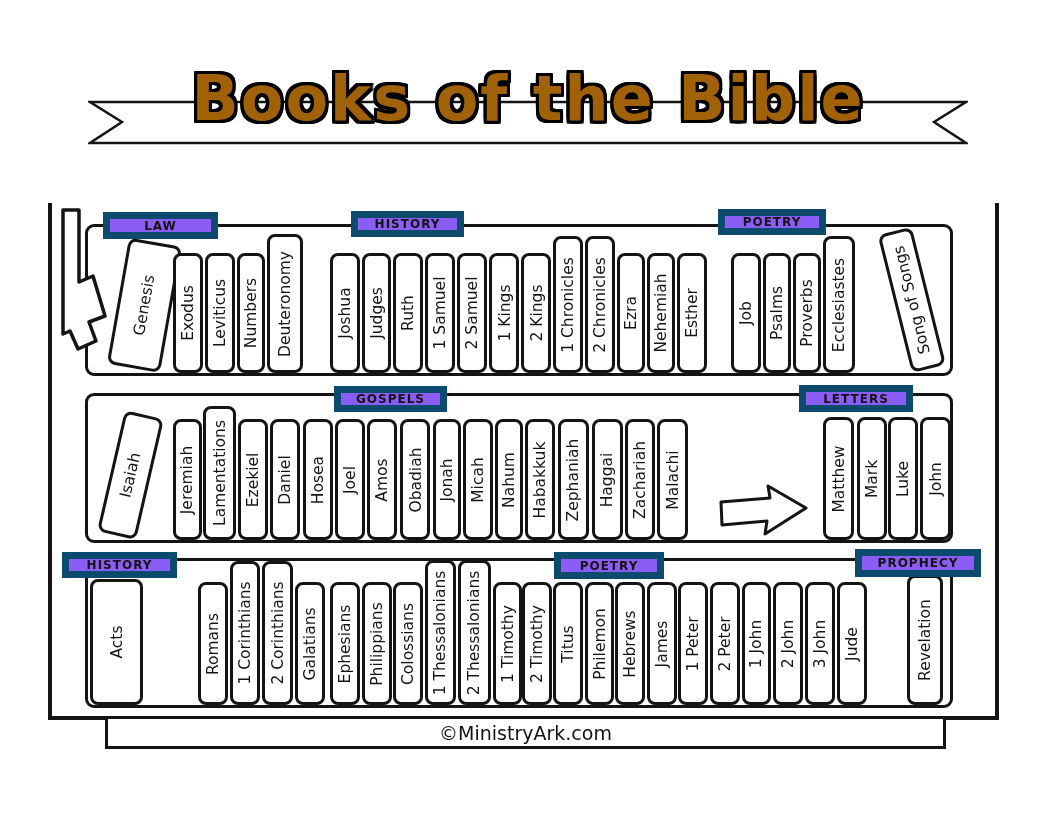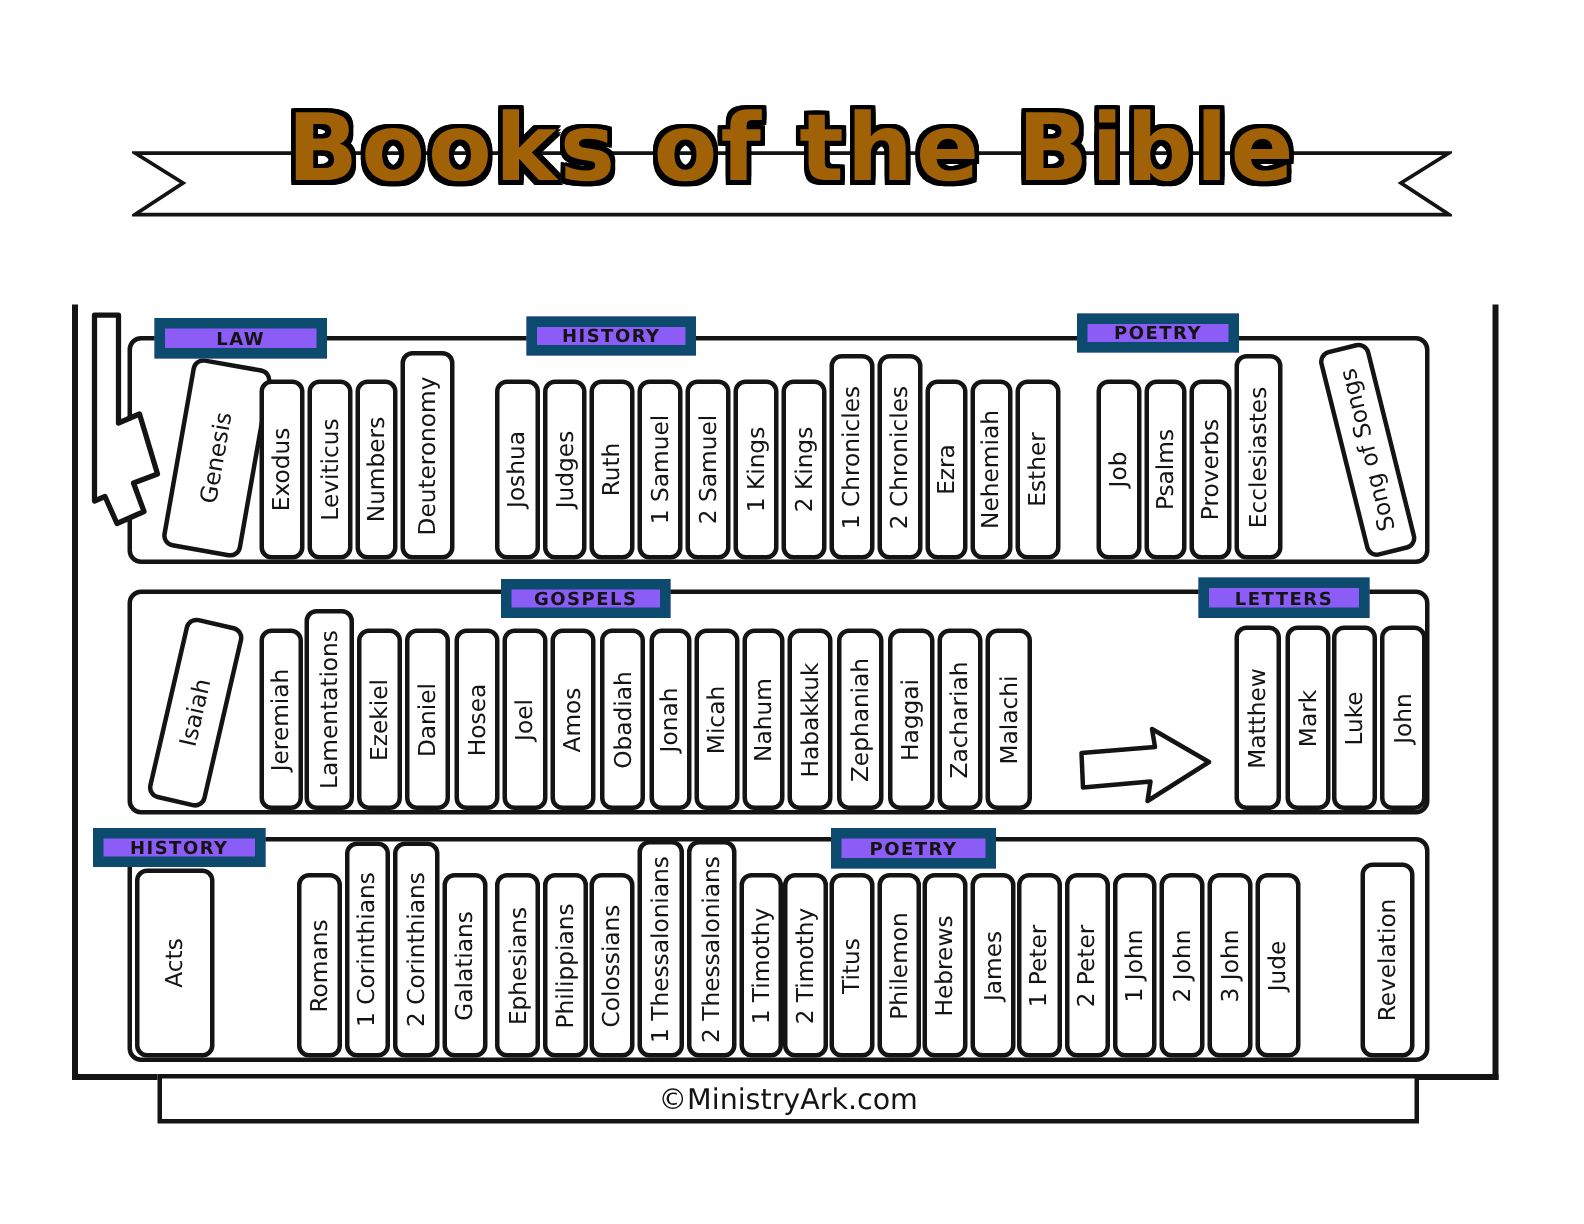--- a/index.html
+++ b/index.html
@@ -292,20 +292,23 @@
     </div>
   <div class="slabel" style="left:799px;top:385px;width:114px;height:27px">
       <span>LETTERS</span>
     </div>
   <div class="slabel" style="left:62px;top:552px;width:115px;height:26px">
       <span>HISTORY</span>
     </div>
   <div class="slabel" style="left:554px;top:552px;width:110px;height:27px">
       <span>POETRY</span>
     </div>
+  <div class="slabel" style="left:855px;top:549px;width:126px;height:28px">
+      <span>PROPHECY</span>
+    </div>
 
 
   <svg class="arrow-svg" style="left:55px;top:206px" width="62" height="152" viewBox="0 0 62 152">
     <polygon points="8,4 24,4 24,76 38,70 50,110 34,116 41,135 23,143 15,125 8,128" fill="#fff" stroke="#141414" stroke-width="3.5" stroke-linejoin="round"></polygon>
   </svg>
 
   <svg class="arrow-svg" style="left:714px;top:483px" width="98" height="54" viewBox="0 0 98 54">
     <polygon points="7,19 56,15 54,3 92,25 51,51 53,38 8,42" fill="#fff" stroke="#141414" stroke-width="3" stroke-linejoin="round"></polygon>
   </svg>
 

